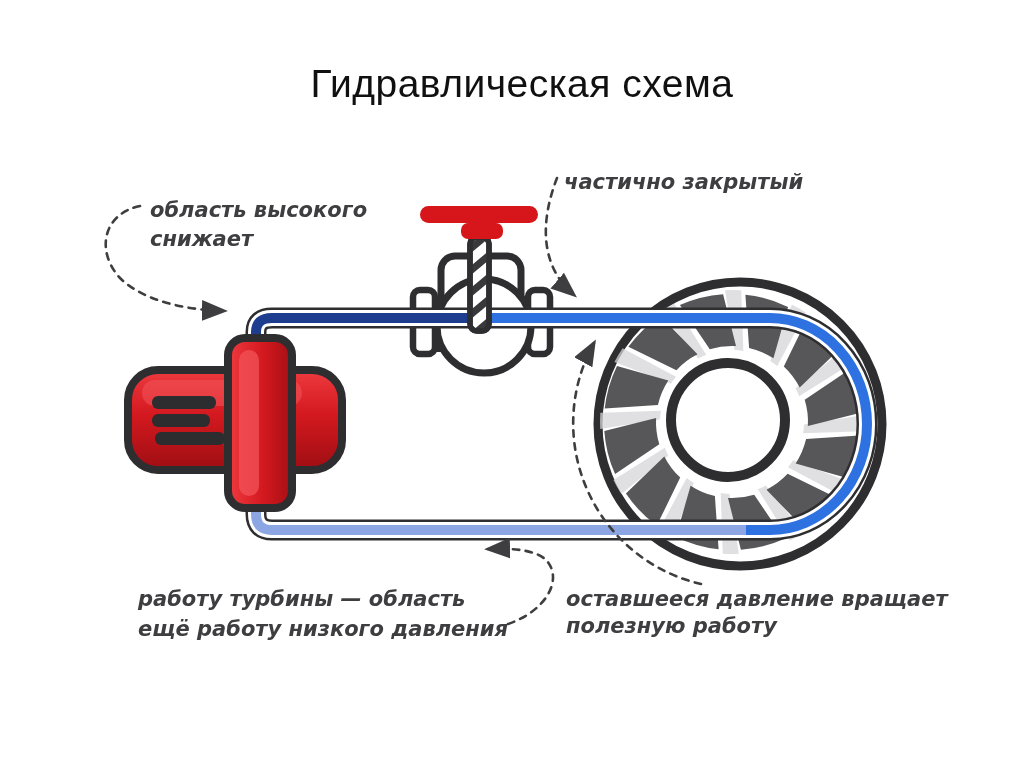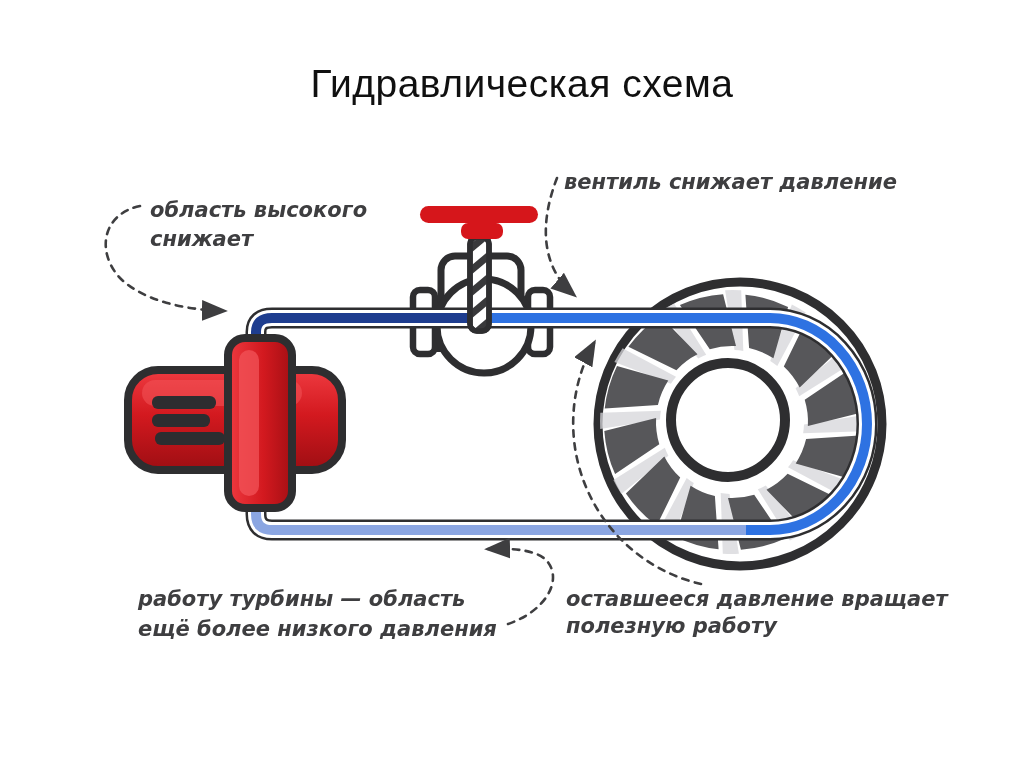--- a/index.html
+++ b/index.html
@@ -142,25 +142,25 @@
       <path class="dash-arrow" marker-end="url(#arrh)" d="M 701 584 A 165 165 0 0 1 594 343"></path>
     </g>
   </svg>
 
   <div class="ann-label" style="left:150px;top:168px;margin-top:28px;">
     <span>область высокого</span>
     <span>снижает</span>
   </div>
 
   <div class="ann-label" style="left:564px;top:168px;">
-    <span>вентиль снижает давление</span>
+    <span>частично закрытый</span>
   </div>
 
   <div class="ann-label" style="left:138px;top:584px;line-height:30px;">
     <span>работу турбины — область</span>
-    <span>ещё более низкого давления</span>
+    <span>ещё работу низкого давления</span>
   </div>
 
   <div class="ann-label" id="ann-turbine" style="left:566px;top:586px;font-style:italic;">
     <span>оставшееся давление вращает</span>
     <span>полезную работу</span>
   </div>
 </div>
 
 </body></html>

